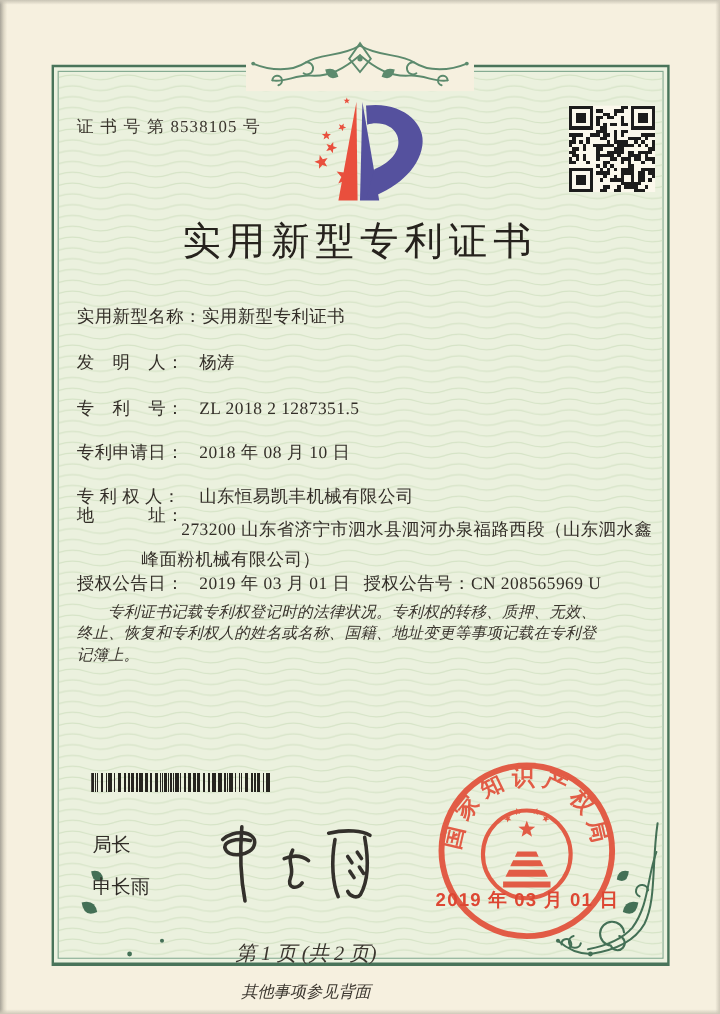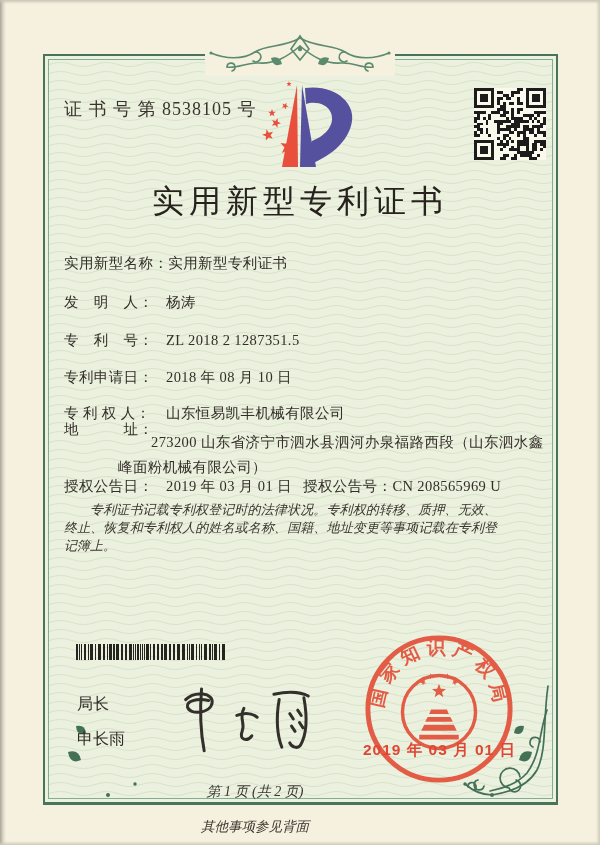--- a/index.html
+++ b/index.html
@@ -14,21 +14,21 @@
   #edge-left{left:0;top:0;width:6px;height:845px;background:linear-gradient(to right,#a8a499,#ded8c6 55%,rgba(0,0,0,0));}
   #edge-top{left:0;top:0;width:600px;height:4px;background:linear-gradient(to bottom,#c9c4b5,rgba(0,0,0,0));}
   #edge-right{right:0;top:0;width:4px;height:845px;background:linear-gradient(to left,#cfc9b9,rgba(0,0,0,0));}
   #edge-bottom{left:0;bottom:0;width:600px;height:4px;background:linear-gradient(to top,#cfc9b9,rgba(0,0,0,0));}
 
   
   #frame{left:43px;top:54px;width:515px;height:751px;border:2px solid #49745a;border-bottom-width:3px;background:#ecf2e0;box-sizing:border-box;}
   #frame-inner{position:absolute;left:3px;top:3px;right:3px;bottom:3px;border:1px solid #85ab92;}
   #waves{position:absolute;left:0;top:0;width:100%;height:100%;}
 
-  #cert-no{left:64px;top:97px;font-size:18px;letter-spacing:1px;color:#3a342d;}
+  #cert-no{left:64px;top:97px;font-size:14px;letter-spacing:1px;color:#3a342d;}
   #logo{left:242px;top:77px;}
   #qr{left:474px;top:88px;background:#fbf8ec;}
   #title{left:0;top:180px;width:600px;text-align:center;font-size:32px;font-weight:normal;letter-spacing:5px;color:#26221d;}
 
   .row{font-size:14.5px;letter-spacing:.4px;white-space:nowrap;}
   .lbl{display:inline-block;min-width:102px;}
   #row-name{left:64px;top:254px;}
   #row-inventor{left:64px;top:293px;}
   #row-patent{left:64px;top:331px;}
   #row-filing{left:64px;top:368px;}
@@ -40,21 +40,21 @@
 
   #paras{left:64px;top:501px;width:433px;font-size:13px;line-height:18px;text-align:justify;font-style:italic;color:#3a352e;}
   #paras p{margin:0;text-indent:2em;}
 
   #barcode{left:76px;top:644px;}
   #director-title{left:77px;top:694px;font-size:16px;font-family:"Liberation Sans",sans-serif;color:#2f2b26;}
   #director-name{left:77px;top:729px;font-size:16px;font-family:"Liberation Sans",sans-serif;color:#2f2b26;}
   #signature{left:168px;top:680px;}
   #seal{left:360px;top:630px;opacity:.92;}
   #seal-date{left:363px;top:740px;font-size:15.5px;font-weight:bold;letter-spacing:1px;color:#dd4733;font-family:"Liberation Sans",sans-serif;}
-  #page-info{left:150px;top:783px;width:210px;text-align:center;font-size:14px;font-style:italic;color:#3a352e;}
+  #page-info{left:150px;top:783px;width:210px;text-align:center;font-size:17px;font-style:italic;color:#3a352e;}
   #back-note{left:150px;top:818px;width:210px;text-align:center;font-size:13.5px;font-style:italic;color:#3a352e;}
   #orn-top{left:205px;top:30px;}
   #orn-bl{left:46px;top:682px;}
   #orn-br{left:462px;top:682px;transform:scaleX(-1);}
 </style>
 </head>
 <body>
 
 <div id="page">
 

